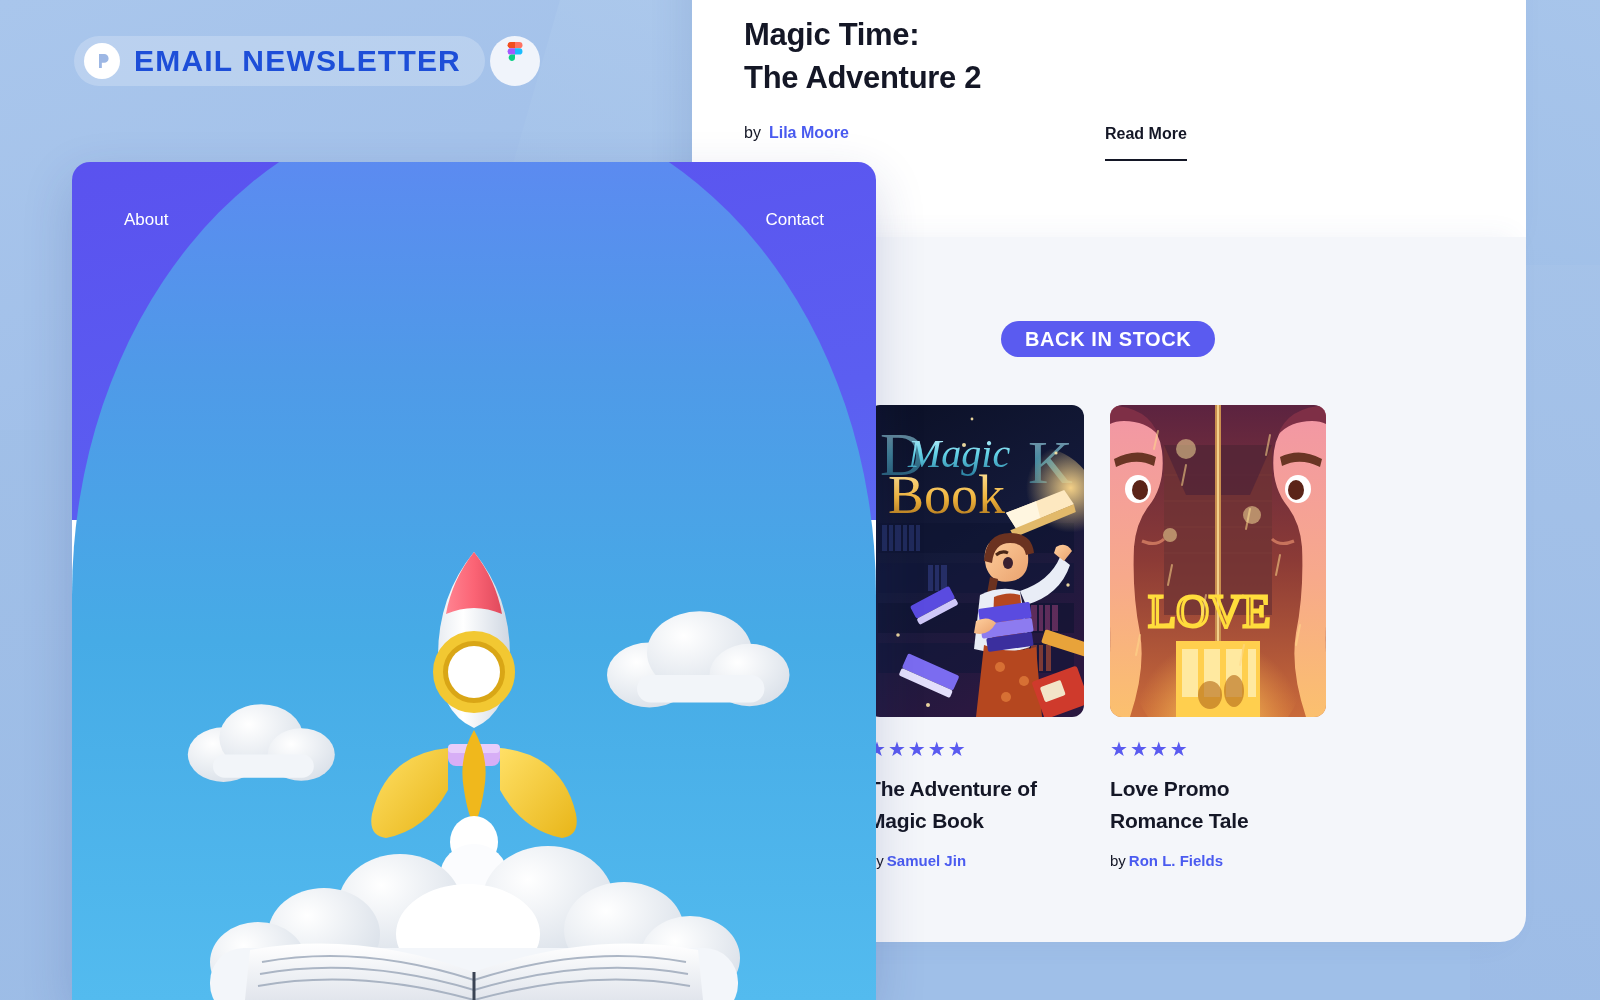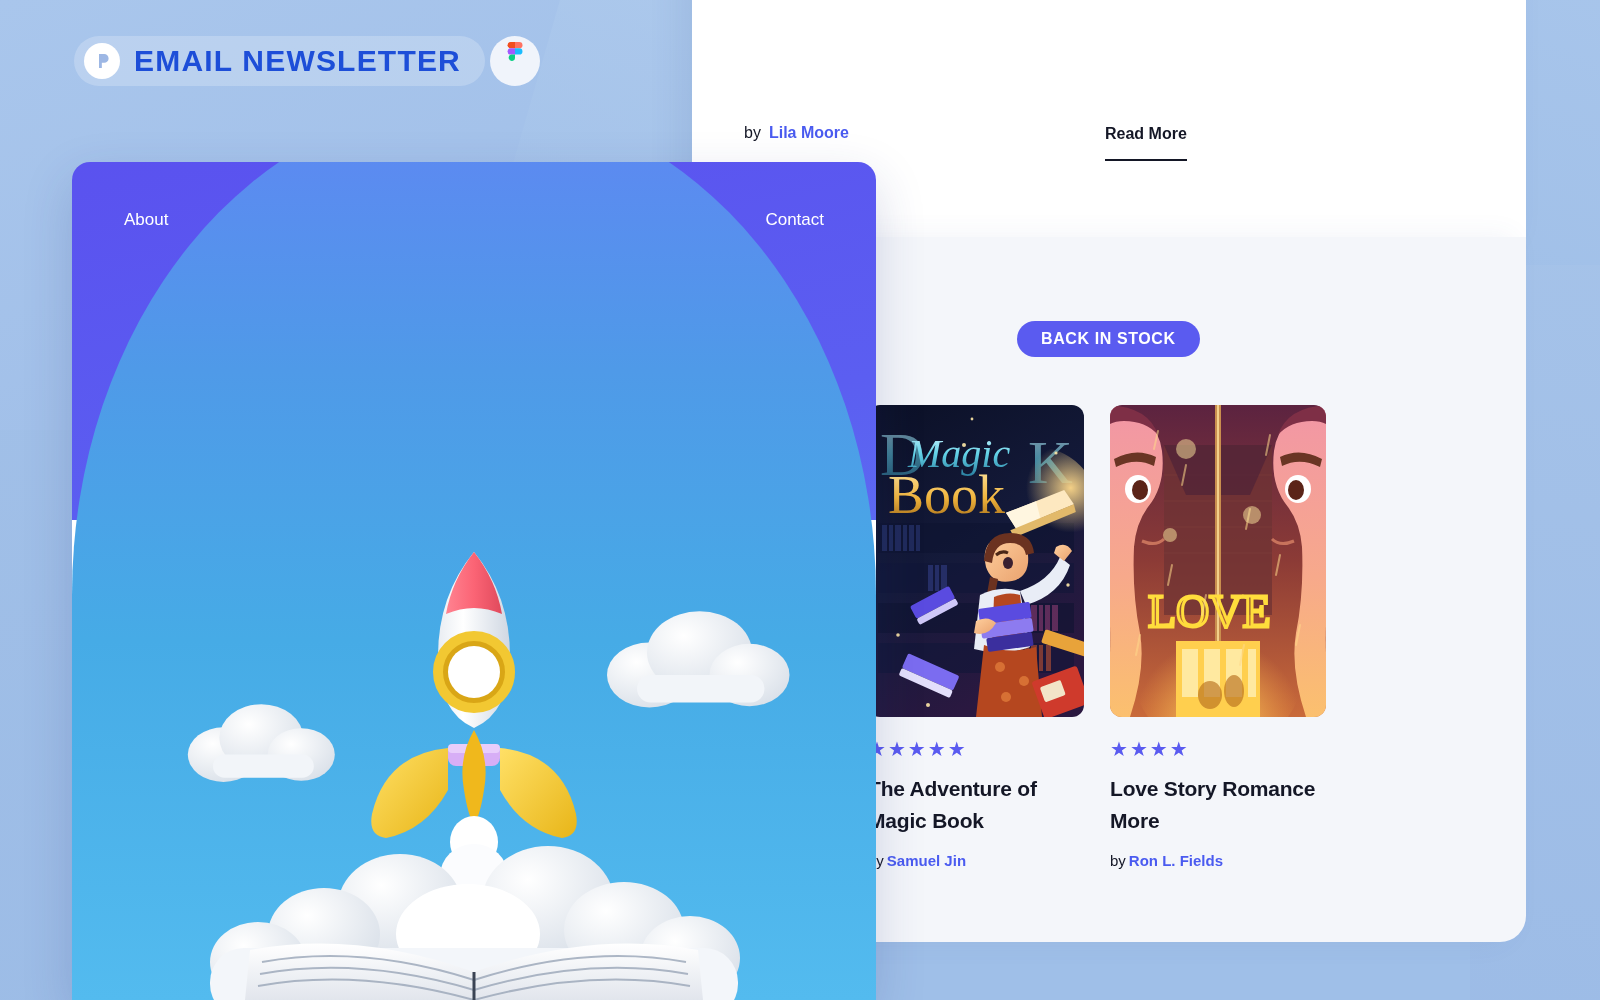--- a/index.html
+++ b/index.html
@@ -101,25 +101,25 @@
   .product-panel {
     position: absolute; left: 692px; top: 237px;
     width: 834px; height: 705px;
     background: #f4f6fa;
     border-bottom-left-radius: 26px;
     border-bottom-right-radius: 26px;
     box-shadow: -14px 0 28px rgba(60,90,150,0.08);
     overflow: hidden;
   }
   .stock-btn {
-    position: absolute; left: 325px; top: 84px;
+    position: absolute; left: 309px; top: 84px;
     height: 36px; padding: 0 24px;
     display: flex; align-items: center; justify-content: center;
     background: #5a5bf0; color: #fff;
-    font-size: 16px; font-weight: 700; letter-spacing: .6px;
+    font-size: 20px; font-weight: 700; letter-spacing: .6px;
     border-radius: 999px; border: none;
     font-family: "Liberation Sans", sans-serif;
     cursor: pointer;
   }
 
   .book-grid {
     position: absolute; left: -66px; top: 168px;
     display: flex; gap: 26px;
   }
   .book-card { width: 216px; }
@@ -235,20 +235,22 @@
   <svg width="26" height="38" viewBox="0 0 26 38">
     <path d="M8.7 0h4.3v6.3H8.7a3.15 3.15 0 1 1 0-6.3z" fill="#f24e1e"></path>
     <path d="M13 0h4.3a3.15 3.15 0 1 1 0 6.3H13z" fill="#ff7262"></path>
     <path d="M8.7 6.3h4.3v6.3H8.7a3.15 3.15 0 1 1 0-6.3z" fill="#a259ff"></path>
     <path d="M13 6.3h4.3a3.15 3.15 0 1 1 0 6.3H13z" fill="#1abcfe"></path>
     <path d="M8.7 12.6H13v3.15a3.15 3.15 0 1 1-4.3-2.93z" fill="#0acf83"></path>
   </svg>
 </div>
 
 <div class="article-panel" data-interactable="false">
+  <h1 class="article-title" data-interactable="false" style="white-space:pre-line">Magic Time:
+The Adventure 2</h1>
   <div class="article-byline" data-interactable="false">
     <span data-interactable="false">by</span><b data-interactable="true">Lila Moore</b>
   </div>
   <a class="read-more" data-interactable="true">Read More</a>
 </div>
 
 <div class="product-panel" data-interactable="false">
   <button class="stock-btn" data-interactable="true">BACK IN STOCK</button>
 
   <div class="book-grid" data-interactable="false">
@@ -510,21 +512,21 @@
               <line x1="134" y1="240" x2="130" y2="260"></line>
           </g>
           <g fill="#ffe9a0" opacity=".5">
             <circle cx="76" cy="44" r="10"></circle>
               <circle cx="142" cy="110" r="9"></circle>
               <circle cx="60" cy="130" r="7"></circle>
           </g>
         </svg>
       </div>
       <div class="stars" data-interactable="false">★★★★</div>
-      <div class="book-title" data-interactable="false">Love Story Romance More</div>
+      <div class="book-title" data-interactable="false">Love Promo Romance Tale</div>
       <div class="book-by" data-interactable="false">
         <span data-interactable="false">by</span><b data-interactable="true">Ron L. Fields</b>
       </div>
     </div>
 
   </div>
 </div>
 
 <div class="news-card" data-interactable="false">
 

